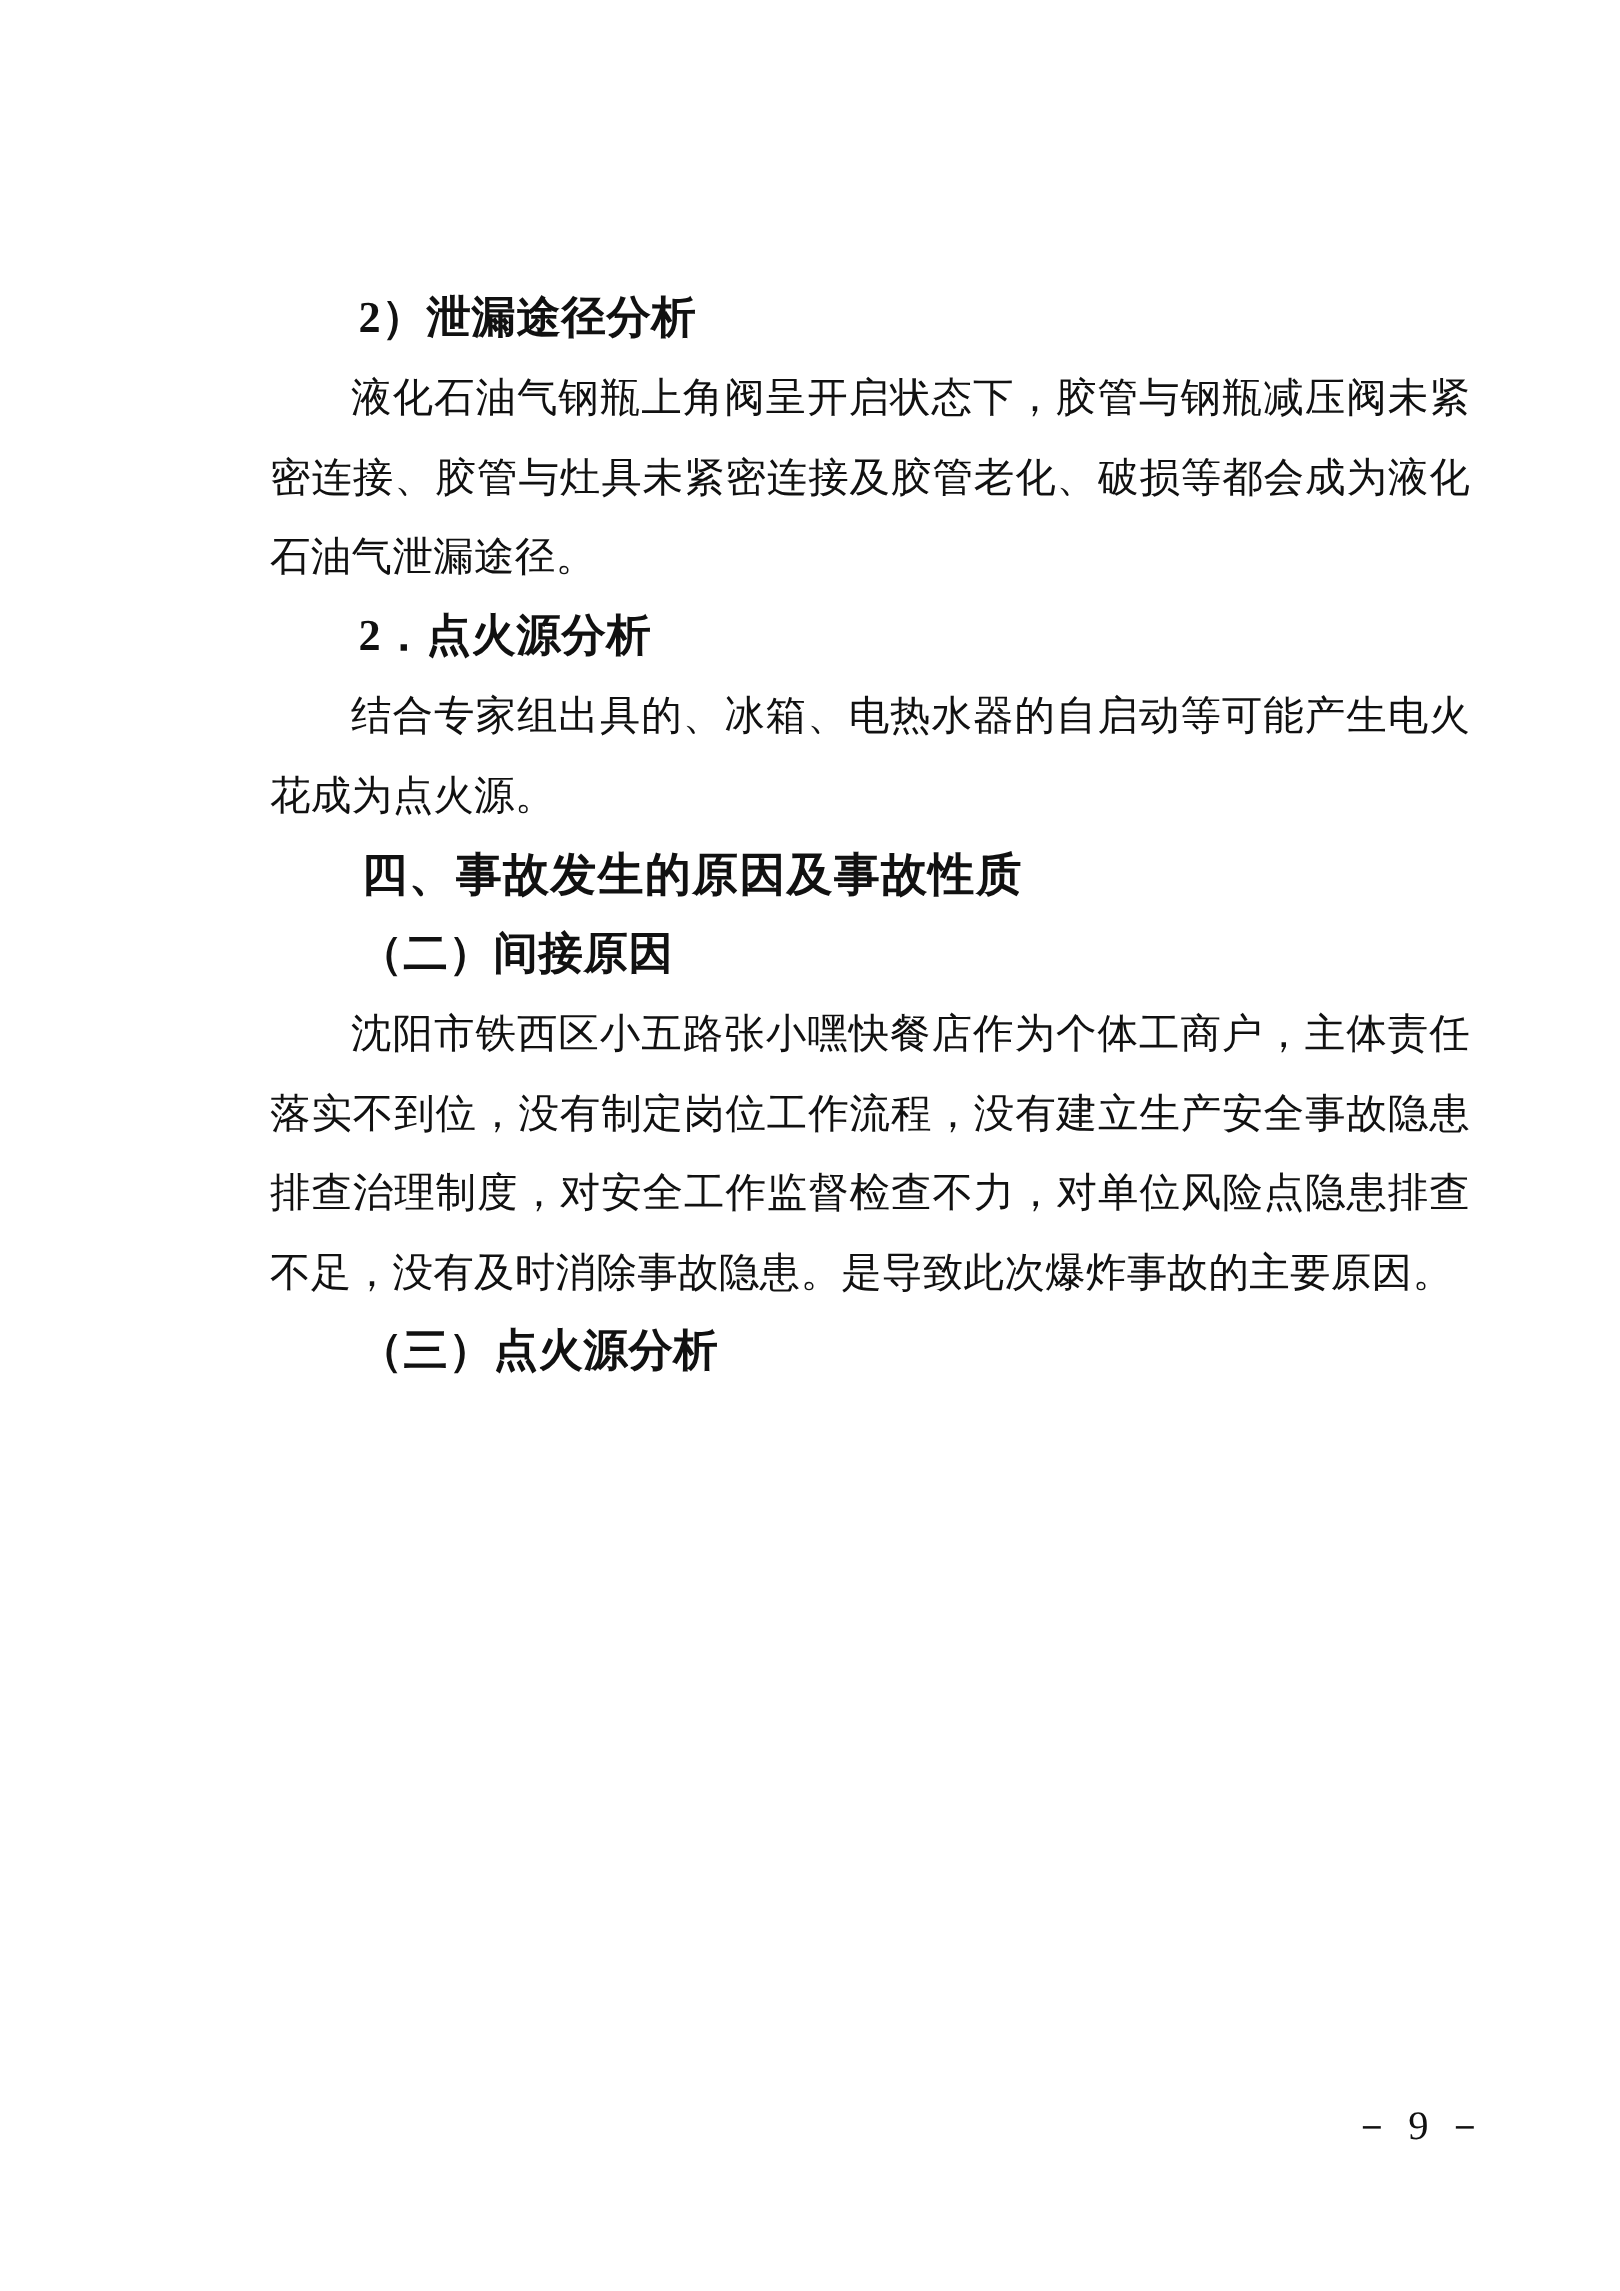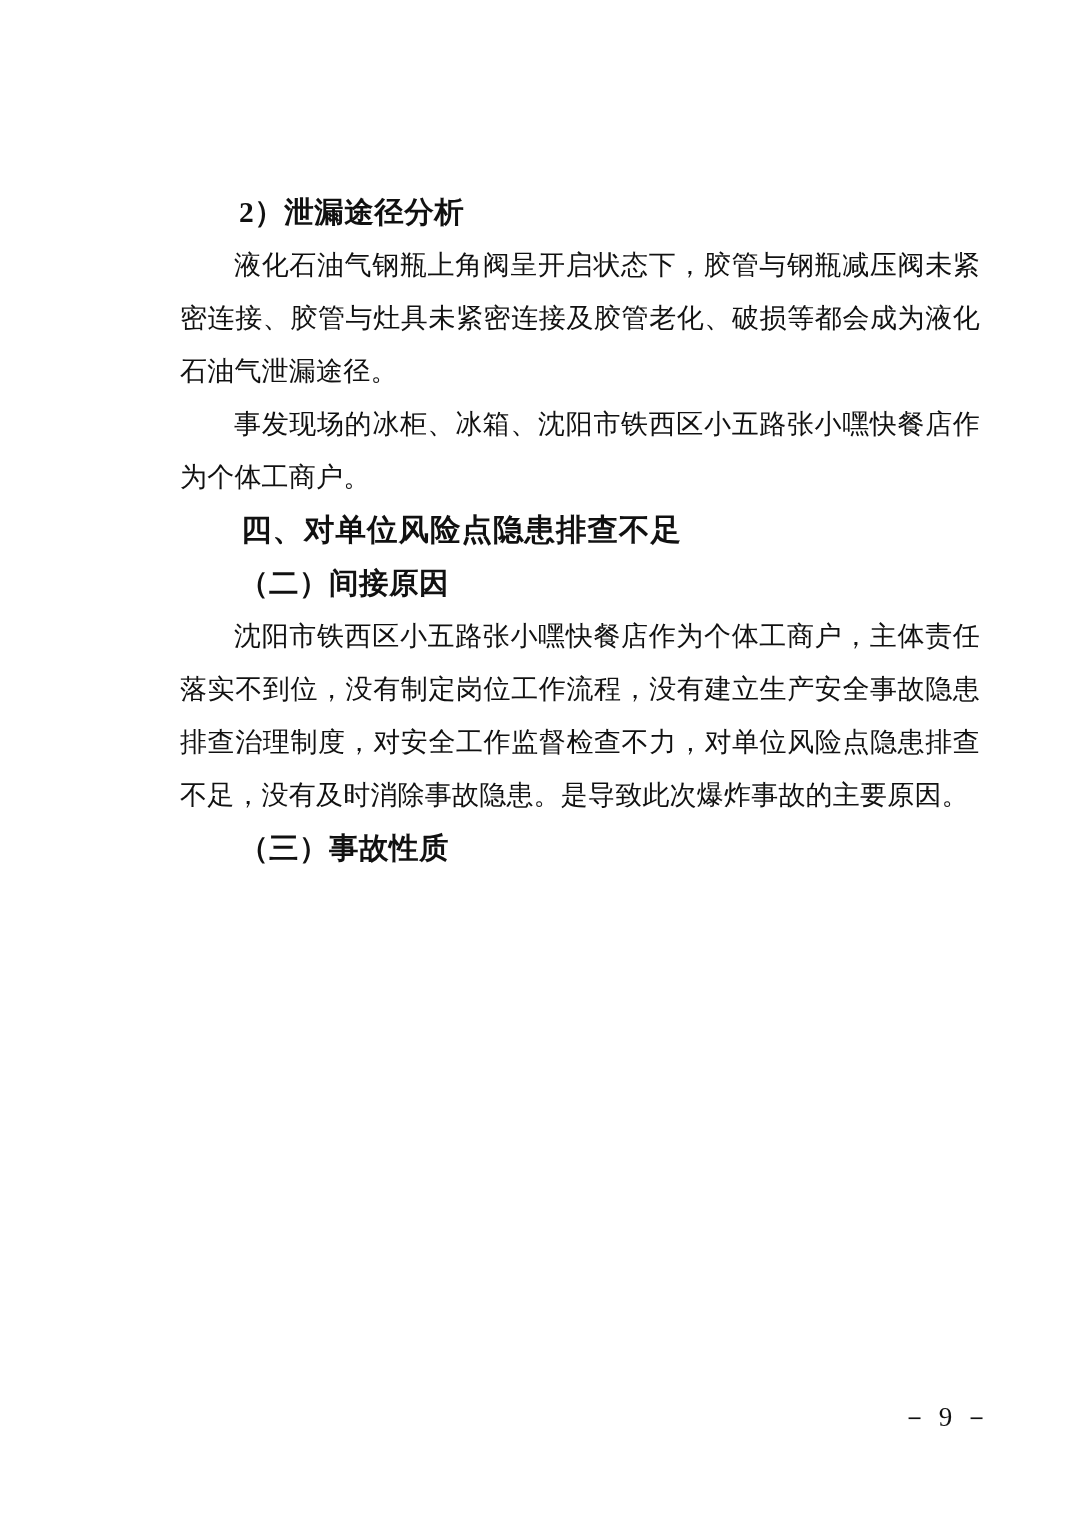--- a/index.html
+++ b/index.html
@@ -74,30 +74,31 @@
 </head>
 <body>
 
 <div class="page">
   <div class="content">
 
     <p class="heading">2）泄漏途径分析</p>
 
     <p class="para">液化石油气钢瓶上角阀呈开启状态下，胶管与钢瓶减压阀未紧密连接、胶管与灶具未紧密连接及胶管老化、破损等都会成为液化石油气泄漏途径。</p>
 
+    <p class="heading">2．点火源分析</p>
 
-    <p class="para">事发现场的冰柜、冰箱、沈阳市铁西区小五路张小嘿快餐店作为个体工商户。</p>
+    <p class="para">结合专家组出具的、冰箱、电热水器的自启动等可能产生电火花成为点火源。</p>
 
-    <p class="heading-major">四、对单位风险点隐患排查不足</p>
+    <p class="heading-major">四、事故发生的原因及事故性质</p>
 
 
 
     <p class="heading-sub">（二）间接原因</p>
 
     <p class="para">沈阳市铁西区小五路张小嘿快餐店作为个体工商户，主体责任落实不到位，没有制定岗位工作流程，没有建立生产安全事故隐患排查治理制度，对安全工作监督检查不力，对单位风险点隐患排查不足，没有及时消除事故隐患。是导致此次爆炸事故的主要原因。</p>
 
-    <p class="heading-sub">（三）事故性质</p>
+    <p class="heading-sub">（三）点火源分析</p>
 
 
   </div>
 
   <div class="footer">－ 9 －</div>
 </div>
 
 </body></html>

